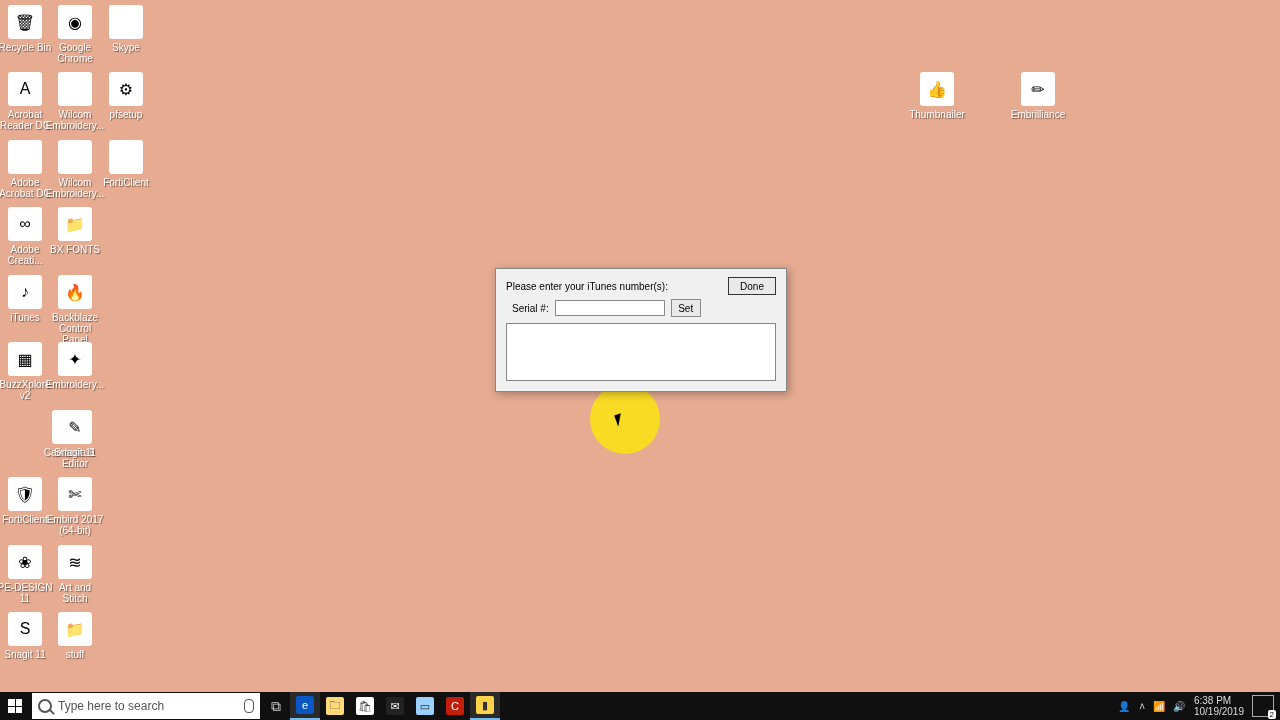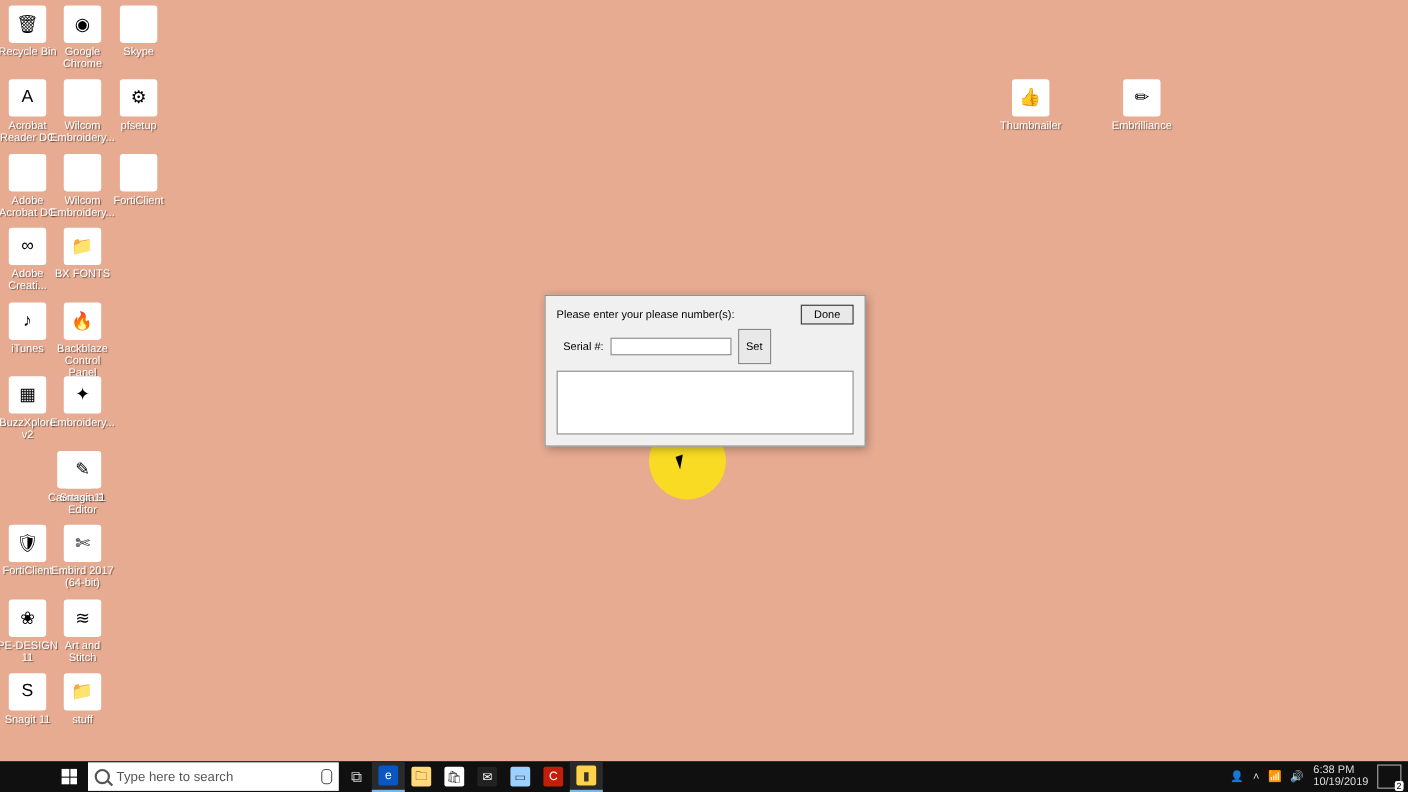--- a/index.html
+++ b/index.html
@@ -16,30 +16,30 @@
   .dlg { position: absolute; left: 495px; top: 268px; width: 292px; background: #f0f0f0; border: 1px solid #888; box-shadow: 2px 2px 8px rgba(0,0,0,.3); }
   .dlg-title { height: 20px; background: #fff; border-bottom: 1px solid #ddd; display: flex; align-items: center; padding: 0 4px; font-size: 11px; }
   .dlg-title .t { flex: 1; }
   .dlg-close { width: 28px; height: 18px; display: flex; align-items: center; justify-content: center; font-size: 12px; cursor: pointer; }
   .dlg-body { padding: 8px 10px 10px 10px; font-size: 10px; }
   .dlg-row1 { display: flex; align-items: center; gap: 6px; }
   .dlg-row1 .prompt { flex: 1; }
   .done-btn { width: 48px; height: 18px; font-size: 10px; border: 1px solid #333; background: #e9e9e9; cursor: pointer; }
   .dlg-row2 { display: flex; align-items: center; gap: 6px; margin-top: 4px; padding-left: 6px; }
   .serial-input { width: 110px; height: 16px; border: 1px solid #888; font-size: 10px; padding: 0 2px; }
-  .set-btn { width: 30px; height: 32px; font-size: 10px; border: 1px solid #888; background: #e9e9e9; cursor: pointer; }
+  .set-btn { width: 30px; height: 18px; font-size: 10px; border: 1px solid #888; background: #e9e9e9; cursor: pointer; }
   .list { margin-top: 6px; width: 100%; height: 58px; border: 1px solid #888; background: #fff; }
   .hint { margin-top: 6px; text-align: center; font-size: 10px; line-height: 12px; }
 
   
   .ring { position: absolute; left: 590px; top: 384px; width: 70px; height: 70px; border-radius: 50%; background: rgba(255,235,0,.75); }
   .cursor-arrow { position: absolute; left: 616px; top: 414px; width: 0; height: 0; border-left: 7px solid #000; border-right: 0 solid transparent; border-bottom: 12px solid transparent; transform: rotate(-20deg); pointer-events: none; }
 
   
-  .taskbar { position: absolute; left: 0; right: 0; bottom: 0; height: 28px; background: #101010; display: flex; align-items: center; color: #fff; padding-left: 48px; }
+  .taskbar { position: absolute; left: 0; right: 0; bottom: 0; height: 28px; background: #101010; display: flex; align-items: center; color: #fff; }
   .start { width: 30px; height: 28px; display: flex; align-items: center; justify-content: center; cursor: pointer; }
   .winlogo { width: 14px; height: 14px; display: grid; grid-template-columns: 1fr 1fr; grid-template-rows: 1fr 1fr; gap: 1px; }
   .winlogo div { background: #fff; }
   .search { display: flex; align-items: center; background: #fff; color: #555; height: 26px; margin: 1px 2px; width: 228px; padding: 0 6px; gap: 6px; cursor: text; }
   .search .mag { width: 14px; height: 14px; border: 2px solid #555; border-radius: 50%; position: relative; }
   .search .mag::after { content: ""; position: absolute; width: 6px; height: 2px; background: #555; right: -5px; bottom: -2px; transform: rotate(45deg); }
   .search .ph { font-size: 12px; flex: 1; }
   .search .mic { width: 10px; height: 14px; border: 1px solid #555; border-radius: 4px; }
   .tv { width: 28px; height: 28px; display: flex; align-items: center; justify-content: center; cursor: pointer; color: #ccc; font-size: 14px; }
   .tbicon { width: 30px; height: 28px; display: flex; align-items: center; justify-content: center; cursor: pointer; }
@@ -164,21 +164,21 @@
         <div class="ibox bg-white" style="font-size:16px;">✏</div>
         <div class="lbl">Embrilliance</div>
       </div>
     </div>
 
   <div class="ring"></div>
 
   <div class="dlg">
     <div class="dlg-body">
       <div class="dlg-row1">
-        <span class="prompt">Please enter your please number(s):</span>
+        <span class="prompt">Please enter your iTunes number(s):</span>
         <button class="done-btn">Done</button>
       </div>
       <div class="dlg-row2">
         <span>Serial #:</span>
         <input class="serial-input" value="" style="">
         <button class="set-btn">Set</button>
       </div>
       <div class="list"></div>
     </div>
   </div>

